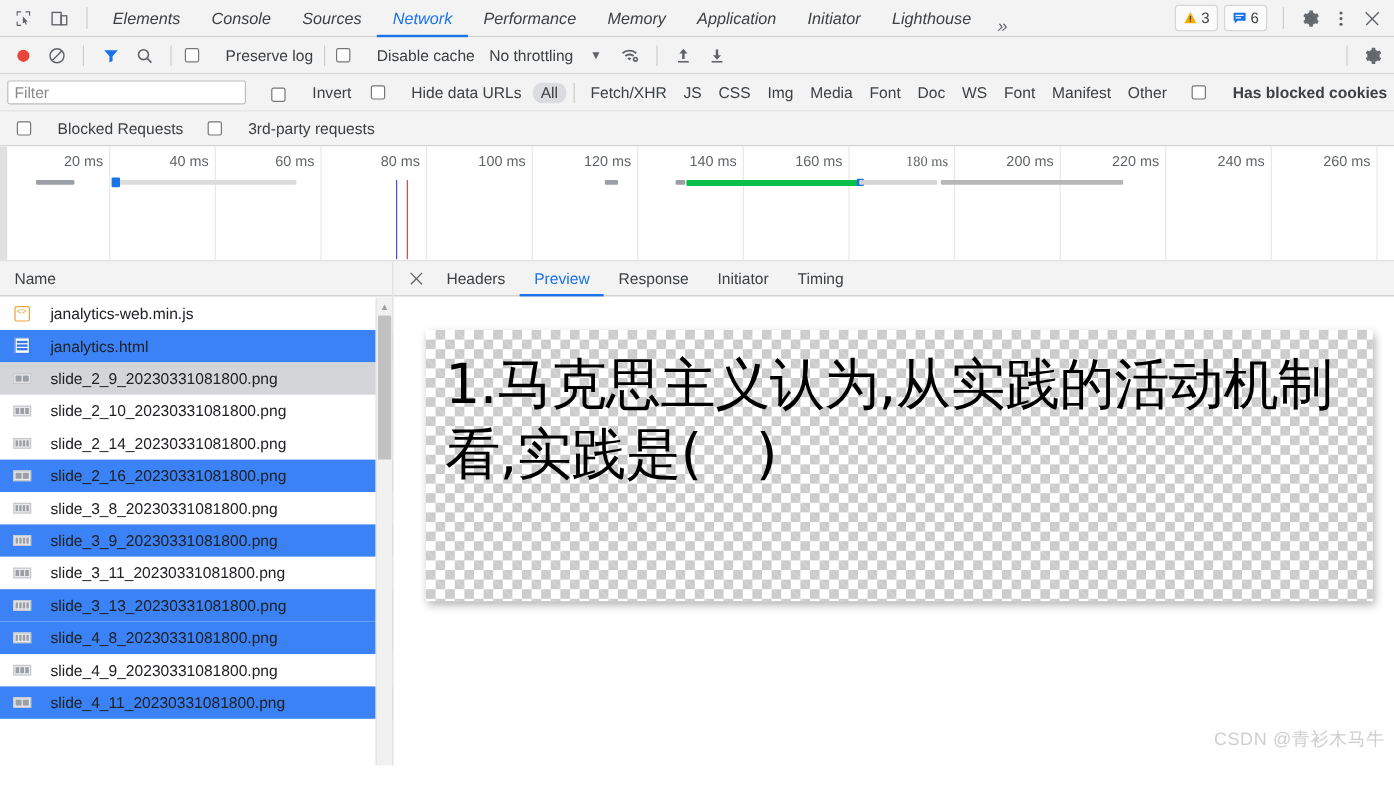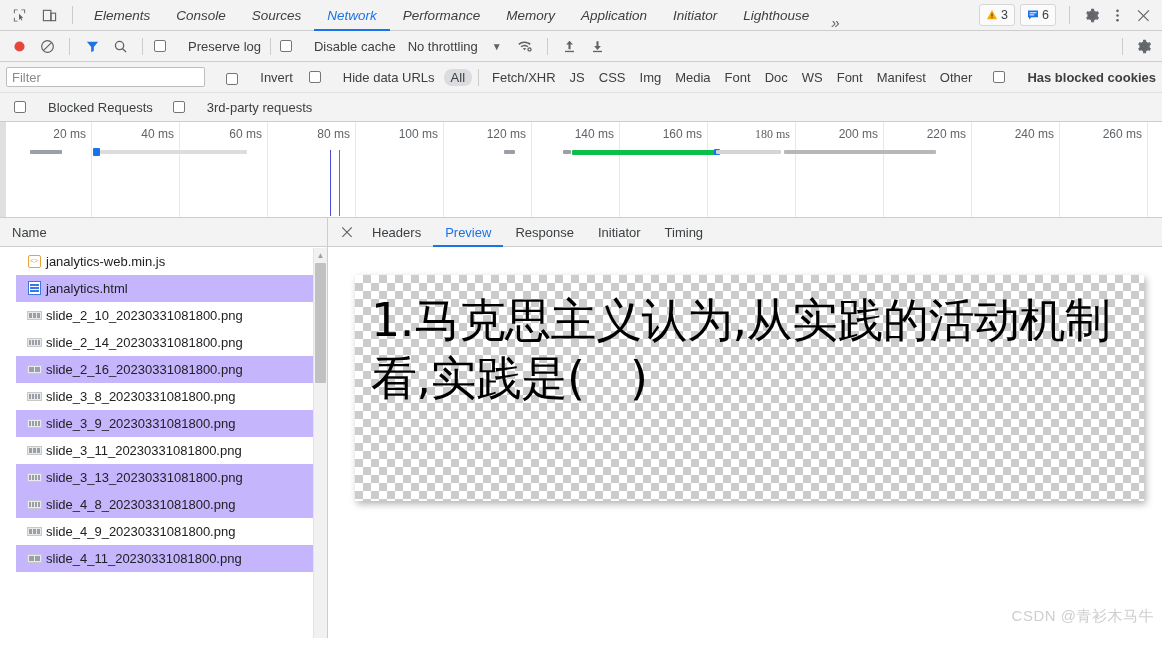--- a/index.html
+++ b/index.html
@@ -106,25 +106,25 @@
   .list{
     position:relative;width:328px;border-right:1px solid #cdcdcd;
     box-sizing:border-box;background:#fff;overflow:hidden;
   }
   .list-head{
     height:29px;line-height:29px;padding-left:12px;font-size:13px;color:#3c4043;
     background:#f3f3f3;border-bottom:1px solid #cdcdcd;box-sizing:border-box;
   }
   .rows{position:absolute;top:30px;left:0;right:0;bottom:0;overflow:hidden;}
   .row{
-    display:flex;align-items:center;height:27px;padding-left:10px;gap:4px;
+    display:flex;align-items:center;height:27px;padding-left:10px;gap:16px;
     font-size:13px;color:#202124;box-sizing:border-box;cursor:pointer;
-    border-bottom:1px solid transparent;white-space:nowrap;margin-left:16px;
-  }
-  .row.odd{background:#c4b5fd;}
+    border-bottom:1px solid transparent;white-space:nowrap;
+  }
+  .row.odd{background:#3b82f6;}
   .row.even{background:#ffffff;}
   .row.sel{background:#d4d5d8;}
   .ricon{width:16px;height:16px;flex:0 0 16px;display:flex;align-items:center;justify-content:center;}
   .ico-js{
     width:13px;height:13px;border:1.5px solid #e8a33d;border-radius:2px;background:#fff;
     font-size:7px;line-height:10px;text-align:center;color:#e8a33d;box-sizing:border-box;
   }
   .ico-html{
     width:13px;height:14px;border:1.5px solid #3b78e7;background:#fff;box-sizing:border-box;
     display:flex;flex-direction:column;justify-content:center;gap:1.5px;padding:1px;
@@ -426,20 +426,29 @@
         <div class="row odd">
           <span class="ricon">
               <span class="ico-html">
                 <i></i>
                 <i></i>
                 <i></i>
               </span>
             </span>
           <span>janalytics.html</span>
         </div>
+        <div class="row sel">
+          <span class="ricon">
+              <span class="ico-img">
+                <i></i>
+                <i></i>
+              </span>
+            </span>
+          <span>slide_2_9_20230331081800.png</span>
+        </div>
         <div class="row even">
           <span class="ricon">
               <span class="ico-img">
                 <i></i>
                 <i></i>
                 <i></i>
               </span>
             </span>
           <span>slide_2_10_20230331081800.png</span>
         </div>

